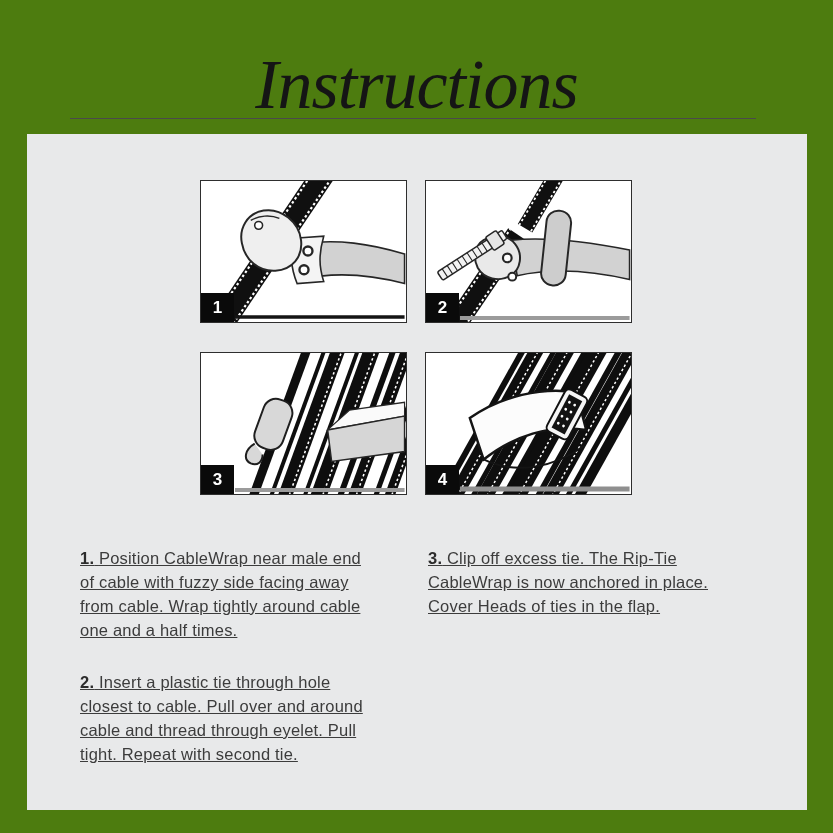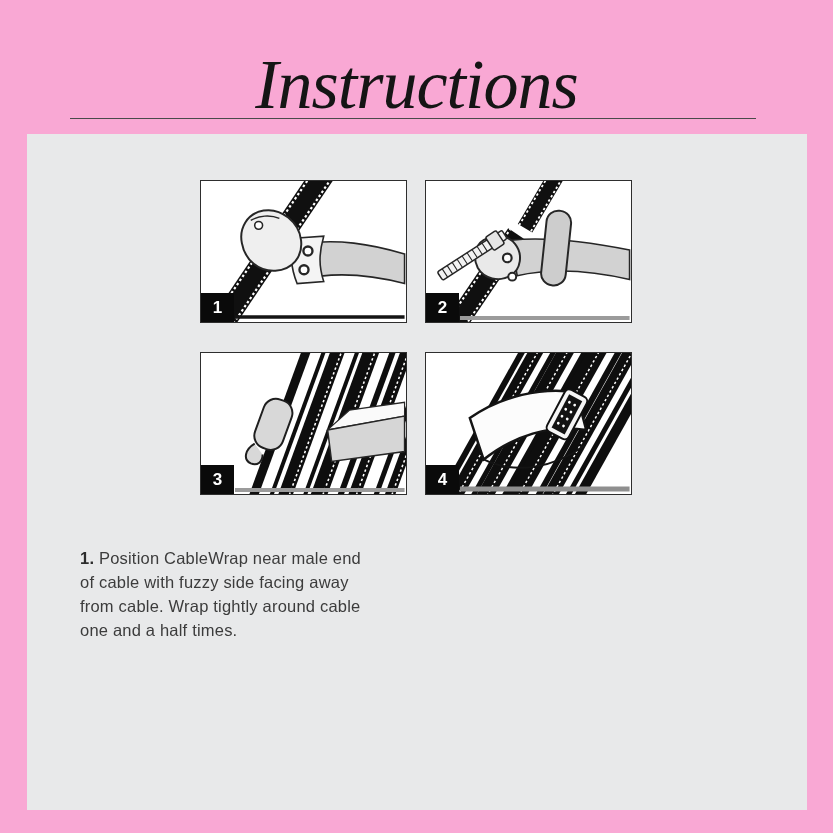--- a/index.html
+++ b/index.html
@@ -1,21 +1,21 @@
 <!DOCTYPE html>
 <html><head>
 <meta charset="utf-8">
 <style>
   * { margin:0; padding:0; box-sizing:border-box; }
   html,body { background:#ffffff; }
   .page {
     position:relative;
     width:833px; height:833px;
     margin:0 auto;
-    background:#f9a8d4;
+    background:#4d7c0f;
     font-family:"Liberation Sans", sans-serif;
     overflow:hidden;
   }
   .page-title {
     position:absolute;
     top:50px; left:0; width:833px;
     text-align:center;
     font-family:"Liberation Serif", serif;
     font-style:italic;
     font-weight:400;
@@ -64,20 +64,21 @@
     width:332px;
   }
   .col-left  { left:53px; }
   .col-right { left:401px; }
   p.step {
     font-size:16.5px;
     line-height:24px;
     letter-spacing:0.2px;
     color:#3c3c3c;
     margin:0 0 28px 0;
+    text-decoration:underline;
   }
   p.step strong { font-weight:700; color:#2c2c2c; }
   p.step .step-body { white-space:pre-line; }
 </style>
 </head>
 <body>
 
 <div class="page">
 
   <h1 class="page-title">Instructions</h1>
@@ -193,19 +194,26 @@
         <line x1="34" y1="138" x2="206" y2="138" stroke="#8f8f8f" stroke-width="5"></line>
       </svg>
       <div class="badge">4</div>
     </figure>
 
     <div class="steps-col col-left">
       <p class="step"><strong>1.</strong> <span class="step-body">Position CableWrap near male end
 of cable with fuzzy side facing away
 from cable. Wrap tightly around cable
 one and a half times.</span></p>
+      <p class="step"><strong>2.</strong> <span class="step-body">Insert a plastic tie through hole
+closest to cable. Pull over and around
+cable and thread through eyelet. Pull
+tight. Repeat with second tie.</span></p>
     </div>
 
     <div class="steps-col col-right">
+      <p class="step"><strong>3.</strong> <span class="step-body">Clip off excess tie. The Rip-Tie
+CableWrap is now anchored in place.
+Cover Heads of ties in the flap.</span></p>
     </div>
 
   </div>
 </div>
 
 </body></html>

